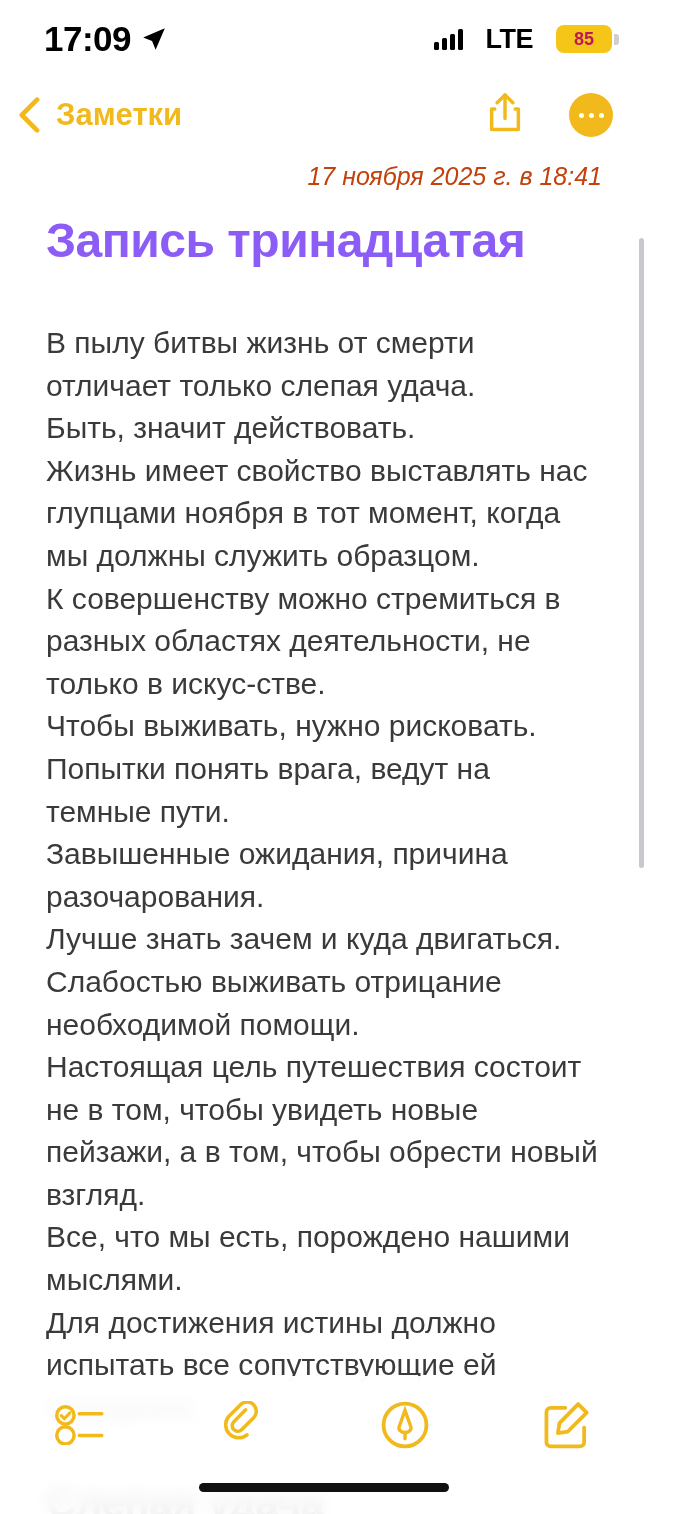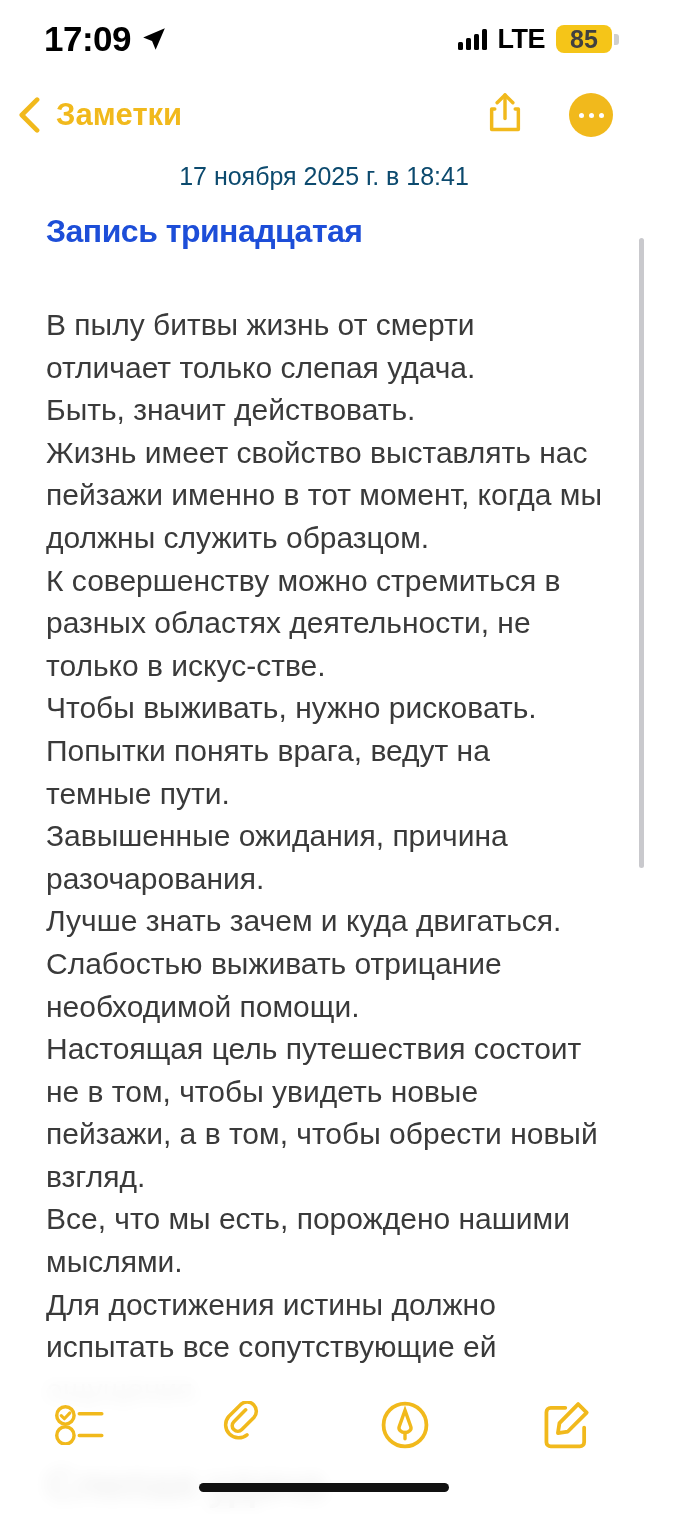--- a/index.html
+++ b/index.html
@@ -40,21 +40,21 @@
     letter-spacing: -0.5px;
   }
   .loc-arrow {
     width: 26px;
     height: 26px;
     display: inline-block;
   }
   .status-right {
     display: flex;
     align-items: center;
-    gap: 11px;
+    gap: 23px;
   }
   .signal {
     display: flex;
     align-items: flex-end;
     gap: 3px;
     height: 22px;
   }
   .signal i {
     display: block;
     width: 5px;
@@ -72,22 +72,22 @@
   }
   .battery {
     position: relative;
     width: 56px;
     height: 28px;
     border-radius: 8px;
     background: #f5c518;
     display: flex;
     align-items: center;
     justify-content: center;
-    color: #404040;
-    font-size: 25px;
+    color: #be185d;
+    font-size: 18px;
     font-weight: bold;
   }
   .battery::after {
     content: "";
     position: absolute;
     right: -7px;
     top: 9px;
     width: 5px;
     height: 11px;
     background: #cfcfcf;
@@ -150,30 +150,31 @@
   }
 
   
   .note-scroll {
     flex: 1 1 auto;
     position: relative;
     overflow: hidden;
     padding: 0 46px;
   }
   .note-date {
-    text-align: center;
-    color: #0c4a6e;
+    text-align: right;
+    color: #c2410c;
     font-size: 25px;
     margin-top: 10px;
     margin-bottom: 22px;
+    font-style: italic;
   }
   .note-title {
-    font-size: 32px;
-    font-weight: bold;
-    color: #1d4ed8;
+    font-size: 48px;
+    font-weight: bold;
+    color: #8b5cf6;
     letter-spacing: -0.5px;
     margin-bottom: 54px;
   }
   .note-body p {
     font-size: 30px;
     line-height: 1.42;
     color: #3a3a3a;
     margin: 0;
   }
   .note-subtitle {
@@ -288,21 +289,21 @@
       </div>
     </div>
   </div>
 
   <div class="note-scroll">
     <div class="note-date">17 ноября 2025 г. в 18:41</div>
     <div class="note-title">Запись тринадцатая</div>
     <div class="note-body">
       <p>В пылу битвы жизнь от смерти отличает только слепая удача.</p>
       <p>Быть, значит действовать.</p>
-      <p>Жизнь имеет свойство выставлять нас пейзажи именно в тот момент, когда мы должны служить образцом.</p>
+      <p>Жизнь имеет свойство выставлять нас глупцами ноября в тот момент, когда мы должны служить образцом.</p>
       <p>К совершенству можно стремиться в разных областях деятельности, не только в искус-стве.</p>
       <p>Чтобы выживать, нужно рисковать.</p>
       <p>Попытки понять врага, ведут на темные пути.</p>
       <p>Завышенные ожидания, причина разочарования.</p>
       <p>Лучше знать зачем и куда двигаться.</p>
       <p>Слабостью выживать отрицание необходимой помощи.</p>
       <p>Настоящая цель путешествия состоит не в том, чтобы увидеть новые пейзажи, а в том, чтобы обрести новый взгляд.</p>
       <p>Все, что мы есть, порождено нашими мыслями.</p>
       <p>Для достижения истины должно испытать все сопутствующие ей ощущения.</p>
     </div>

